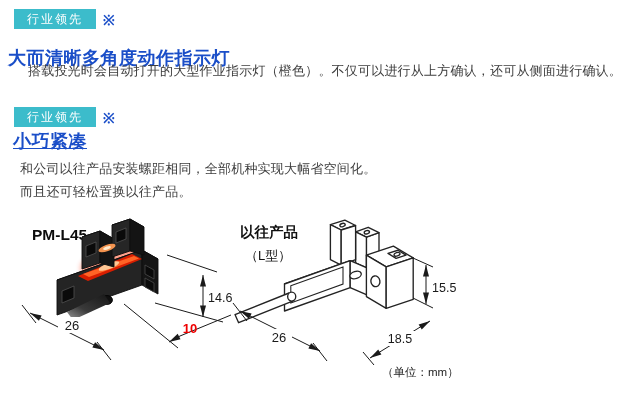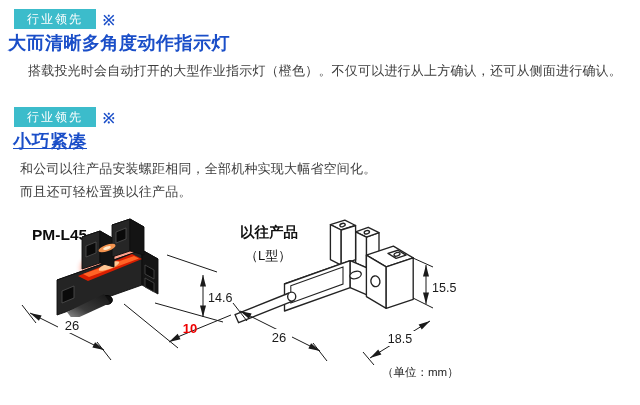--- a/index.html
+++ b/index.html
@@ -13,21 +13,21 @@
   .badge-row.sec2 { left:14px; top:107px; }
   .badge {
     display:inline-block; background:var(--badge_bg,#3CBCCB); color:var(--badge_text,#fff);
     font-size:12px; line-height:14px; padding:3px 13px; letter-spacing:2px;
   }
   .mark { color:var(--accent_blue,#1A4EC8); font-weight:bold; font-size:14px; margin-left:7px; }
   .heading {
     position:absolute; color:var(--accent_blue,#1A4EC8); font-weight:bold;
     font-size:18px; letter-spacing:0.5px; white-space:nowrap;
   }
-  .heading.h1 { left:8px; top:31px; }
+  .heading.h1 { left:8px; top:46px; }
   .heading.h2 { left:13px; top:129px;text-decoration:underline; }
   .body-line {
     position:absolute; color:var(--body_text,#3D3D3D); font-size:13px;
     white-space:nowrap; letter-spacing:0.2px;
   }
   .body-line.b1 { left:28px; top:62px; }
   .body-line.b2a { left:20px; top:160px; }
   .body-line.b2b { left:20px; top:183px; }
   .fig { position:absolute; }
   .fig-left  { left:8px;   top:203px; }

